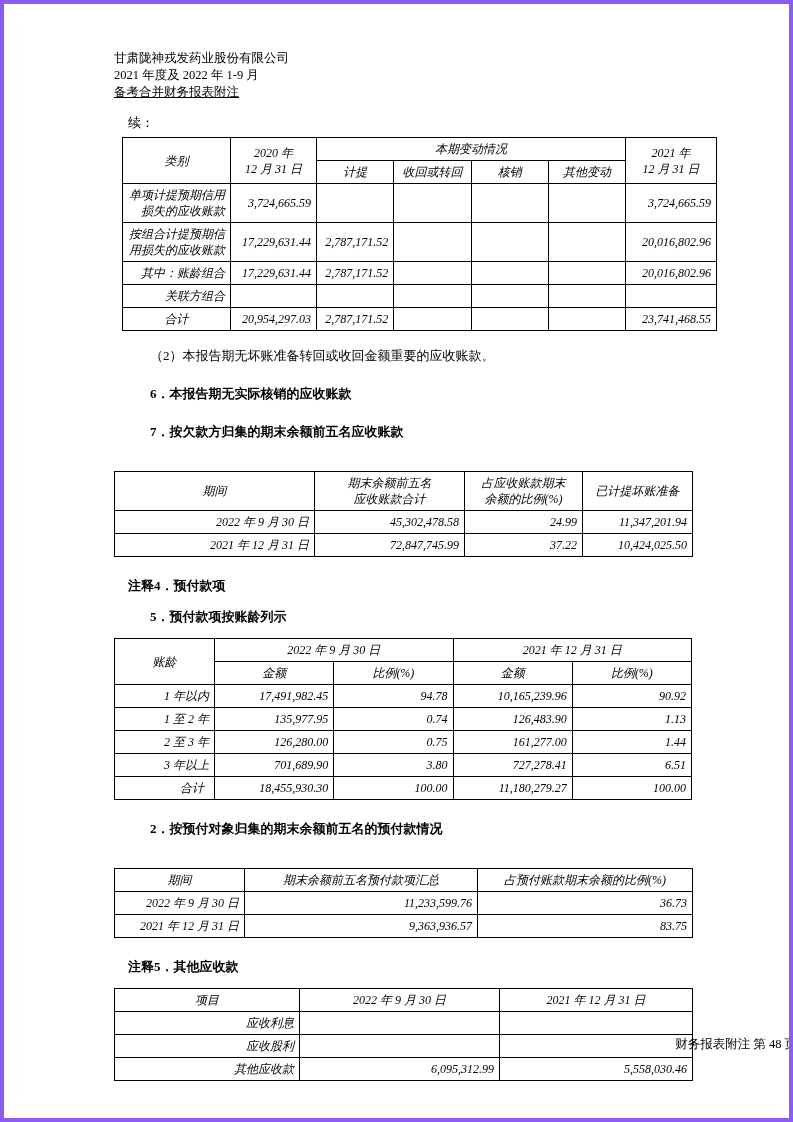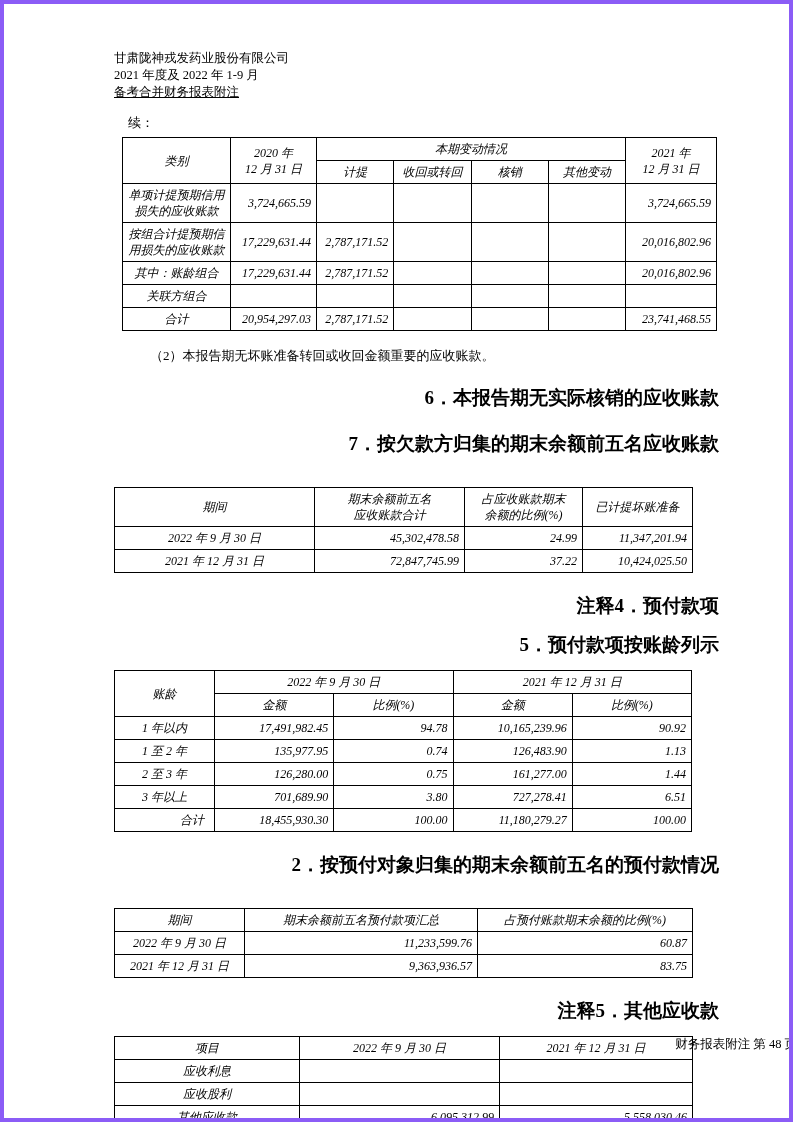--- a/index.html
+++ b/index.html
@@ -21,37 +21,37 @@
   .content { position:absolute; top:110px; left:110px; width:605px; }
   .continued { font-size:13px; margin:0 0 5px 14px; }
 
   table { border-collapse:collapse; table-layout:fixed; font-size:12px; width:578px;font-style:italic; }
   th,td {
     border:1px solid #000; padding:3px 5px;
     line-height:16px; font-weight:normal; vertical-align:middle;
     overflow:hidden;
   }
   th { text-align:center; }
-  td.lbl { text-align:center; }
+  td.lbl { text-align:right; }
   td.lbl-r { text-align:right; padding-right:10px; }
   td.ctr { text-align:center; }
   td.num { text-align:right; }
   .pre { white-space:pre-line; }
 
   table.t1 { width:595px; margin-left:8px; }
   .t1 .c0{width:108px}.t1 .c1{width:86px}.t1 .c2{width:72px}
   .t1 .c3{width:84px}.t1 .c4{width:76px}.t1 .c5{width:78px}.t1 .c6{width:91px}
 
   .t2 .c0{width:200px}.t2 .c1{width:150px}.t2 .c2{width:118px}.t2 .c3{width:110px}
   .t3 .c0{width:100px}.t3 .c1{width:155px}.t3 .c2{width:80px}.t3 .c3{width:163px}.t3 .c4{width:80px}
   .t4 .c0{width:130px}.t4 .c1{width:233px}.t4 .c2{width:215px}
   .t5 .c0{width:185px}.t5 .c1{width:200px}.t5 .c2{width:193px}
 
   .note { font-size:13px; margin:16px 0 0 36px; }
-  .h-bold { font-size:19px; font-weight:bold;text-align:right; }
+  .h-bold { font-size:13px; font-weight:bold; }
   .m-note-title { margin:20px 0 0 14px; }
   .m-sub { margin:20px 0 0 36px; }
   .m-sub-sm { margin:13px 0 0 36px; }
   .mt-table { margin-top:30px; }
   .mt-table-sm { margin-top:12px; }
 
   .doc-footer {
     position:absolute; top:1032px; left:0; width:793px;
     text-align:right; font-size:12.5px;
   }
@@ -234,21 +234,21 @@
         <tr>
           <th class="c0">期间</th>
           <th class="c1">期末余额前五名预付款项汇总</th>
           <th class="c2">占预付账款期末余额的比例(%)</th>
         </tr>
       </thead>
       <tbody>
         <tr>
           <td class="lbl">2022 年 9 月 30 日</td>
           <td class="num">11,233,599.76</td>
-          <td class="num">60.87</td>
+          <td class="num">36.73</td>
         </tr>
         <tr>
           <td class="lbl">2021 年 12 月 31 日</td>
           <td class="num">9,363,936.57</td>
           <td class="num">83.75</td>
         </tr>
       </tbody>
     </table>
 
     <p class="h-bold m-note-title">注释5．其他应收款</p>

